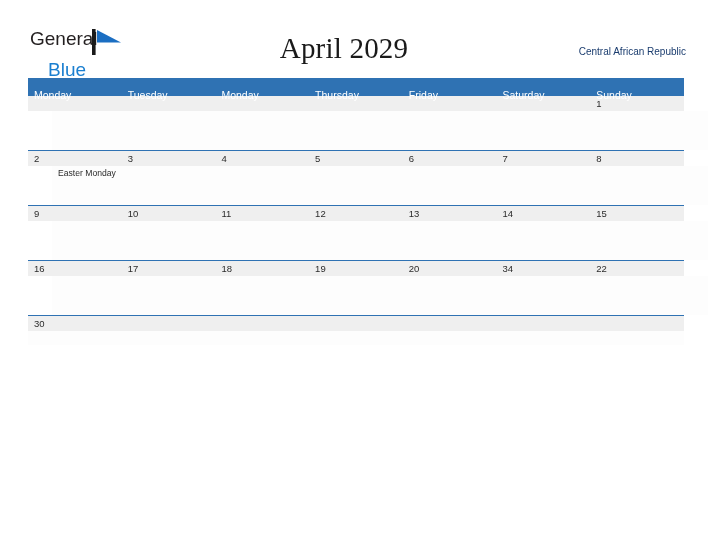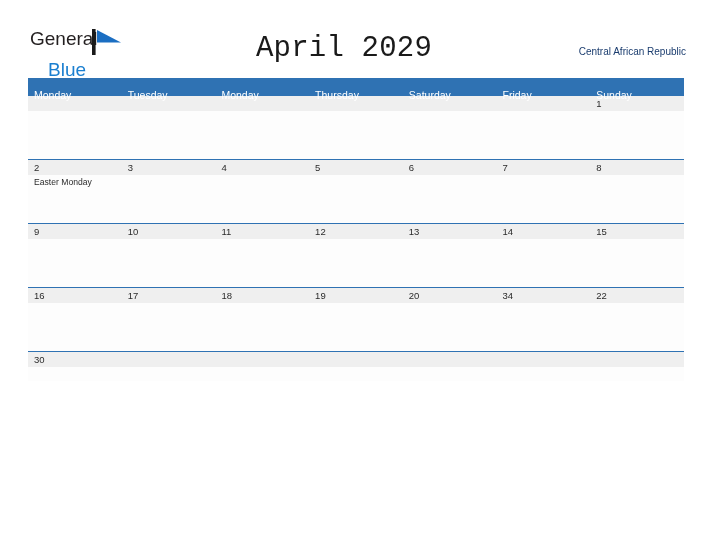--- a/index.html
+++ b/index.html
@@ -65,21 +65,21 @@
   }
 
   .month-title {
     position: absolute;
     left: 0;
     top: 32px;
     width: 688px;
     text-align: center;
     font-size: 29px;
     color: #1a1a1a;
-    font-family: Liberation Mono, monospace;
+    font-family: Liberation Serif, serif;
     font-weight: normal;
     letter-spacing: 0.2px;
   }
 
   .country {
     position: absolute;
     right: 26px;
     top: 46px;
     font-size: 10px;
     color: #1a3c6e;
@@ -142,21 +142,21 @@
   .event-cell {
     width: 93.71px;
     padding: 2px 8px 0 6px;
     font-size: 8.6px;
     line-height: 11.2px;
     color: #2b2b2b;
     font-family: "Liberation Sans", sans-serif;
     word-wrap: break-word;
   }
 
-  .h-tall  .event-band { height: 48px; }
+  .h-tall  .event-band { height: 39px; margin-left: 24px; }
   .h-short .event-band { height: 14px; }
 </style>
 </head>
 <body>
 
 <div class="page">
 
   <div class="header">
 
     <div class="logo">
@@ -174,22 +174,22 @@
 
     <div class="country">Central African Republic</div>
   </div>
 
   <div class="calendar">
     <div class="dow-row">
         <div class="dow-cell">Monday</div>
         <div class="dow-cell">Tuesday</div>
         <div class="dow-cell">Monday</div>
         <div class="dow-cell">Thursday</div>
+        <div class="dow-cell">Friday</div>
         <div class="dow-cell">Saturday</div>
-        <div class="dow-cell">Friday</div>
         <div class="dow-cell">Sunday</div>
       </div>
     <div id="weeks-container">
         <div class="week-row h-tall first">
           <div class="date-band">
             <div class="date-cell"></div>
             <div class="date-cell"></div>
             <div class="date-cell"></div>
             <div class="date-cell"></div>
             <div class="date-cell"></div>

